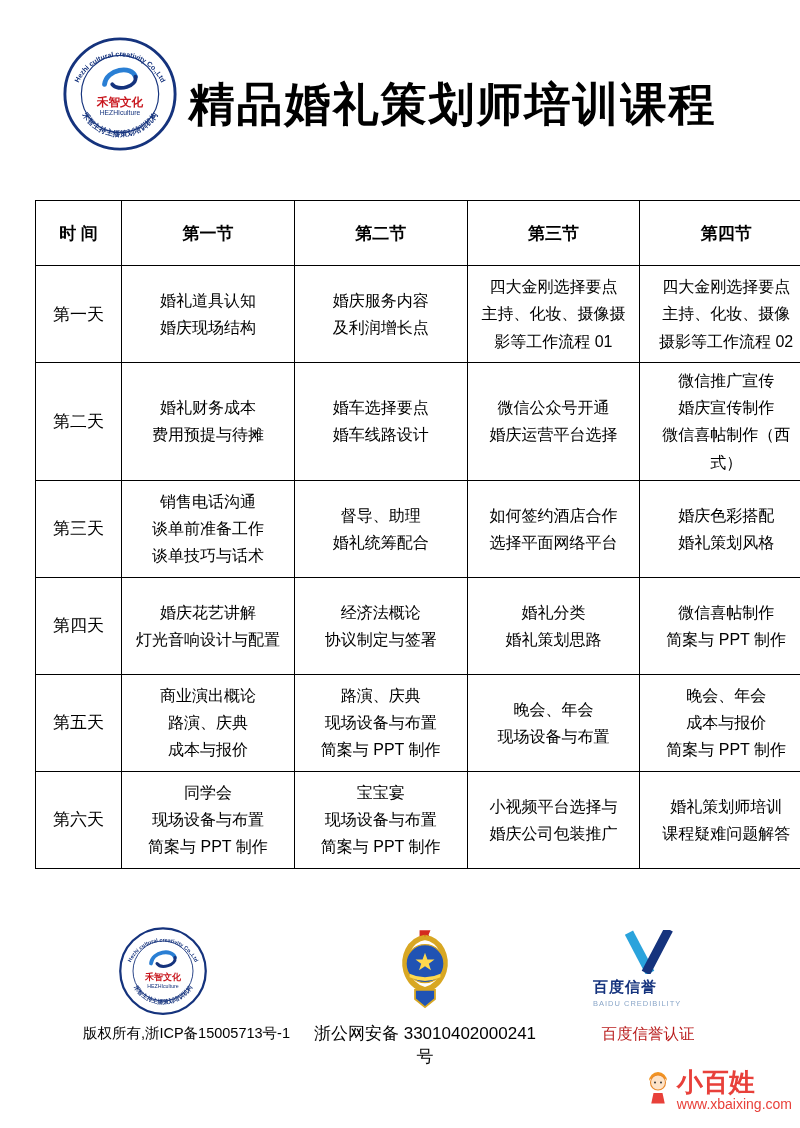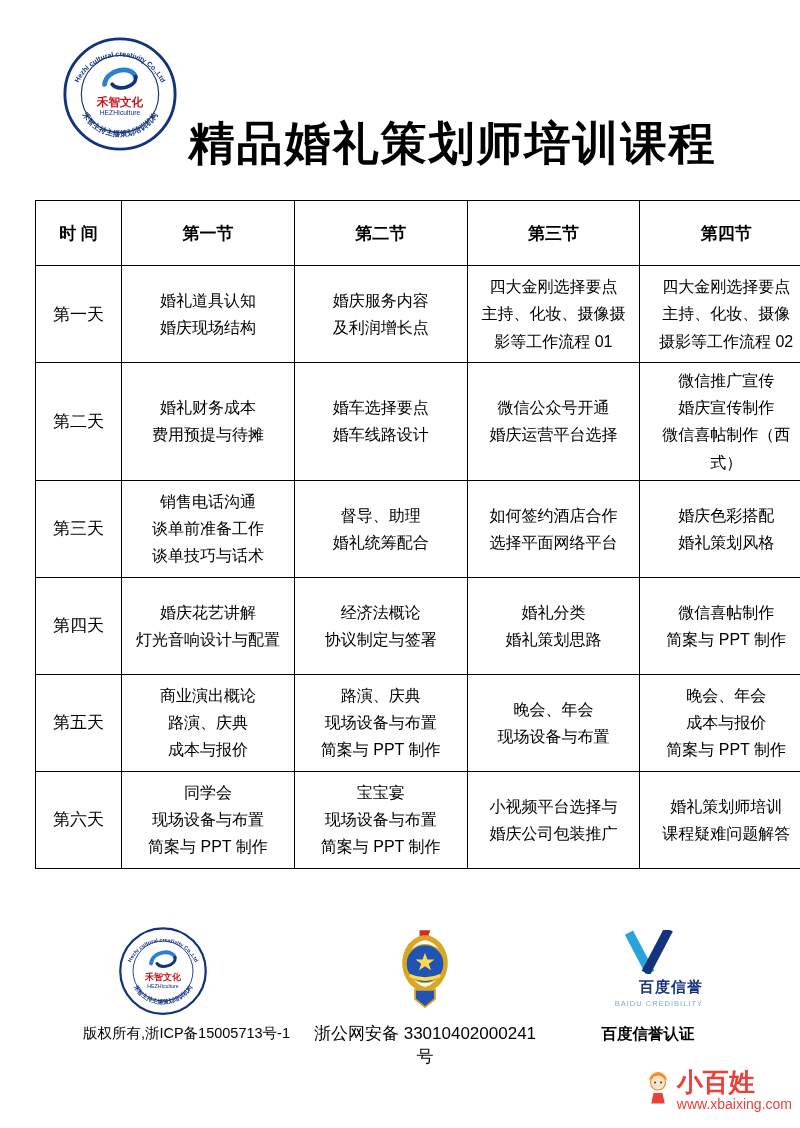--- a/index.html
+++ b/index.html
@@ -5,21 +5,21 @@
   html,body{margin:0;padding:0;background:#ffffff;}
   .page{
     position:relative;width:800px;height:1128px;background:#ffffff;
     font-family:"Liberation Sans","DejaVu Sans",sans-serif;color:#000;
     overflow:hidden;margin:0 auto;
   }
   
   .hz-logo-top{position:absolute;left:62px;top:36px;width:116px;height:116px;}
   .page-title{
     position:absolute;left:180px;top:74px;width:545px;text-align:center;
-    font-size:46px;font-weight:900;letter-spacing:2px;color:#000;margin-top:39px;
+    font-size:46px;font-weight:900;letter-spacing:2px;color:#000;
   }
   
   table.course-table{
     position:absolute;left:35px;top:200px;width:778px;
     border-collapse:collapse;table-layout:fixed;background:#fff;
   }
   .course-table col.c-time{width:86px;}
   .course-table th,.course-table td{
     border:1px solid #000;text-align:center;vertical-align:middle;padding:4px 6px;
   }
@@ -32,28 +32,28 @@
   .copyright{
     position:absolute;left:40px;top:1024px;width:250px;text-align:right;
     font-size:14.5px;color:#000;
   }
   .police-badge{position:absolute;left:396px;top:924px;width:58px;height:92px;}
   .police-caption{
     position:absolute;left:308px;top:1022px;width:234px;text-align:center;
     font-size:17px;font-weight:normal;color:#000;
   }
   .baidu-block{
-    position:absolute;left:593px;top:930px;width:110px;text-align:right;
+    position:absolute;left:593px;top:930px;width:110px;text-align:left;
   }
   .baidu-block svg{width:54px;height:44px;display:block;margin:0 auto 4px auto;}
   .baidu-name{font-size:15px;font-weight:bold;color:#15337d;letter-spacing:1px;}
   .baidu-sub{font-size:7.5px;color:#8aa6c8;letter-spacing:1px;margin-top:2px;}
   .baidu-cert{
     position:absolute;left:585px;top:1024px;width:126px;text-align:center;
-    font-size:15.5px;font-weight:bold;color:#000000;
+    font-size:15.5px;font-weight:normal;color:#b91c1c;
   }
   
   .watermark{
     position:absolute;right:8px;bottom:16px;display:flex;align-items:flex-start;gap:4px;
   }
   .watermark svg{width:30px;height:42px;}
   .wm-text{display:flex;flex-direction:column;align-items:flex-start;}
   .wm-name{font-size:26px;font-weight:bold;color:#e8403a;line-height:1.05;}
   .wm-url{font-size:14px;color:#e8403a;font-weight:normal;}
 </style>

